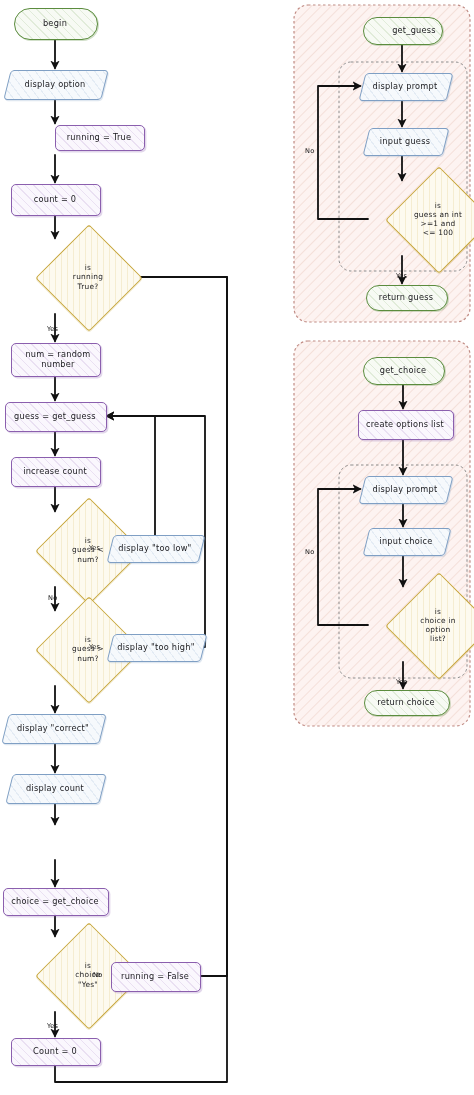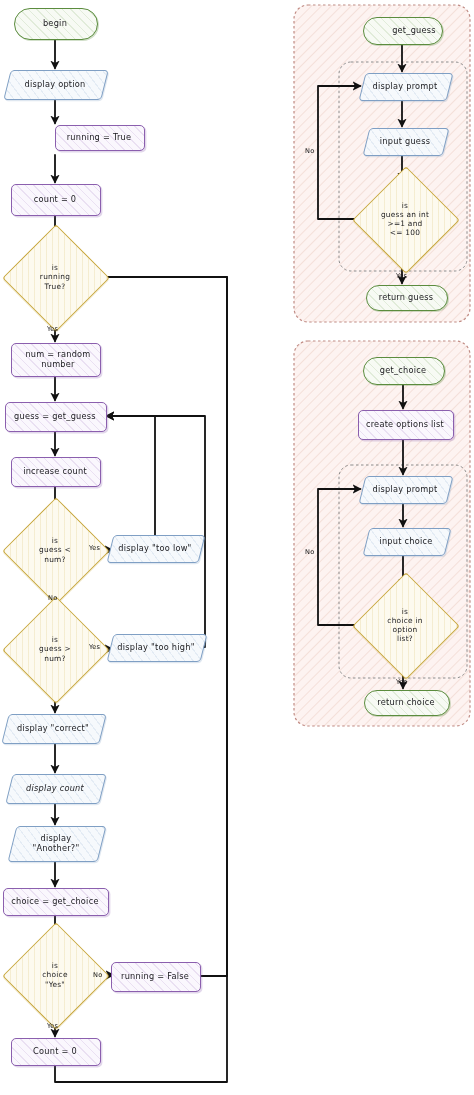--- a/index.html
+++ b/index.html
@@ -58,21 +58,21 @@
   }
   .dec .sk{
     border:1.7px solid #c6a437;
     background:
       repeating-linear-gradient(45deg,rgba(205,170,60,.17) 0 1px,transparent 1px 6px),
       #fdfaef;
     transform:rotate(45deg);
     border-radius:3px;
     box-shadow:1px 1px 0 rgba(198,164,55,.22);
   }
-  .dec{font-size:7.4px;line-height:1.22;}
+  .dec{font-size:7.4px;line-height:1.22;margin-left:33px;}
 
   .edge-label{
     position:absolute;z-index:4;
     font-size:6.6px;color:#111;
     background:transparent;
     letter-spacing:.2px;
     white-space:nowrap;
   }
 
   
@@ -171,23 +171,21 @@
       <div class="node proc" style="left: 11px; top: 457px; width: 88px; height: 28px;"><div class="sk"></div><span class="lbl">increase count</span></div>
       <div class="node dec" style="left: 18px; top: 513px; width: 74px; height: 74px;"><div class="sk"></div><span class="lbl">is
 guess &lt;
 num?</span></div>
       <div class="node io" style="left: 110px; top: 535px; width: 90px; height: 26px;"><div class="sk"></div><span class="lbl">display "too low"</span></div>
       <div class="node dec" style="left: 18px; top: 612px; width: 74px; height: 74px;"><div class="sk"></div><span class="lbl">is
 guess &gt;
 num?</span></div>
       <div class="node io" style="left: 110px; top: 634px; width: 92px; height: 26px;"><div class="sk"></div><span class="lbl">display "too high"</span></div>
       <div class="node io" style="left: 5px; top: 714px; width: 96px; height: 28px;"><div class="sk"></div><span class="lbl">display "correct"</span></div>
-      <div class="node io" style="left: 9px; top: 774px; width: 92px; height: 28px; font-style: italic;"><div class="sk"></div><span class="lbl">display count</span></div>
-      <div class="node io" style="left: 12px; top: 826px; width: 88px; height: 34px;"><div class="sk"></div><span class="lbl">display
-"Another?"</span></div>
+      <div class="node io" style="left: 9px; top: 774px; width: 92px; height: 28px;"><div class="sk"></div><span class="lbl">display count</span></div>
       <div class="node proc" style="left: 3px; top: 888px; width: 104px; height: 26px;"><div class="sk"></div><span class="lbl">choice = get_choice</span></div>
       <div class="node dec" style="left: 18px; top: 938px; width: 74px; height: 74px;"><div class="sk"></div><span class="lbl">is
 choice
 "Yes"</span></div>
       <div class="node proc" style="left: 111px; top: 962px; width: 88px; height: 28px;"><div class="sk"></div><span class="lbl">running = False</span></div>
       <div class="node proc" style="left: 11px; top: 1038px; width: 88px; height: 26px;"><div class="sk"></div><span class="lbl">Count = 0</span></div>
       <span class="edge-label" style="left: 47px; top: 325px;">Yes</span>
       <span class="edge-label" style="left: 89px; top: 544px;">Yes</span>
       <span class="edge-label" style="left: 48px; top: 594px;">No</span>
       <span class="edge-label" style="left: 89px; top: 643px;">Yes</span>

